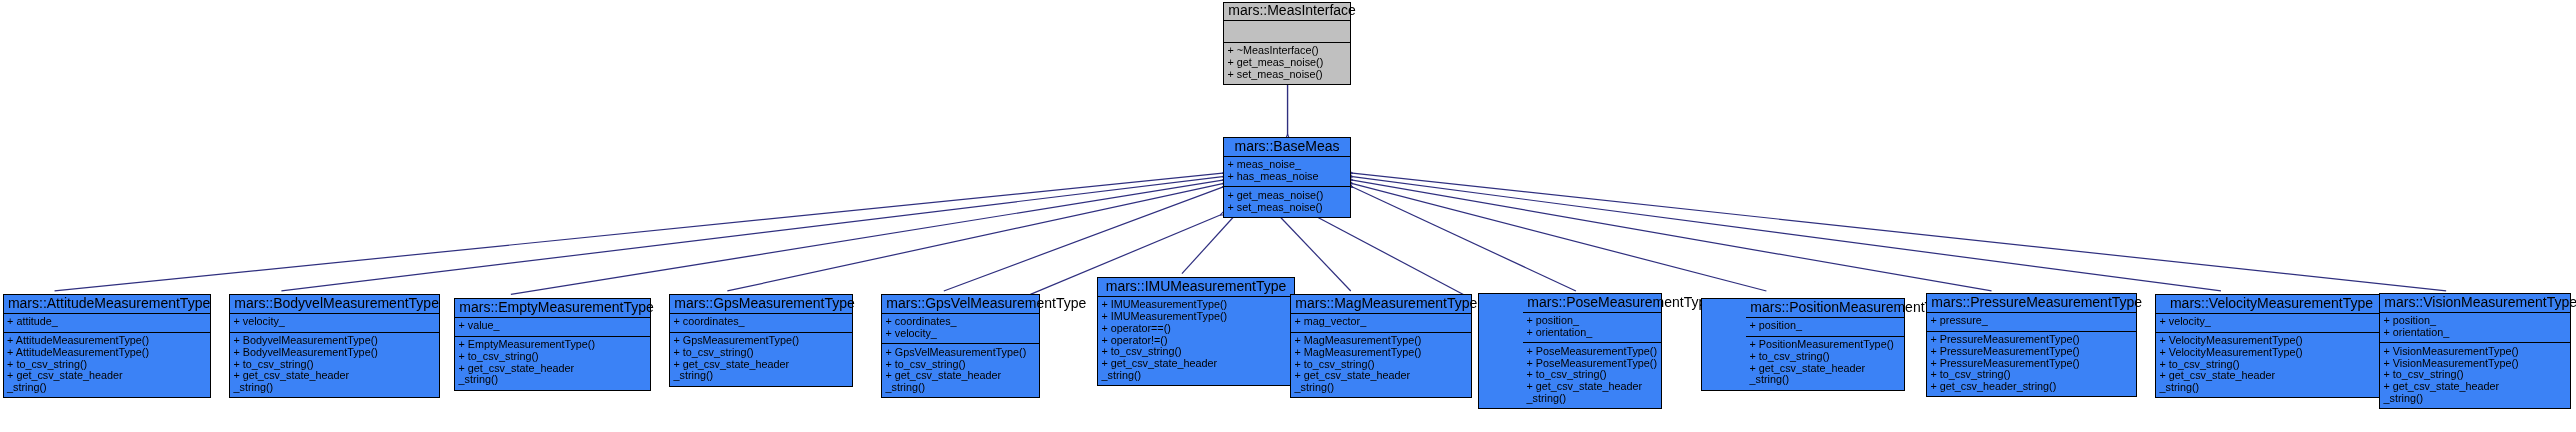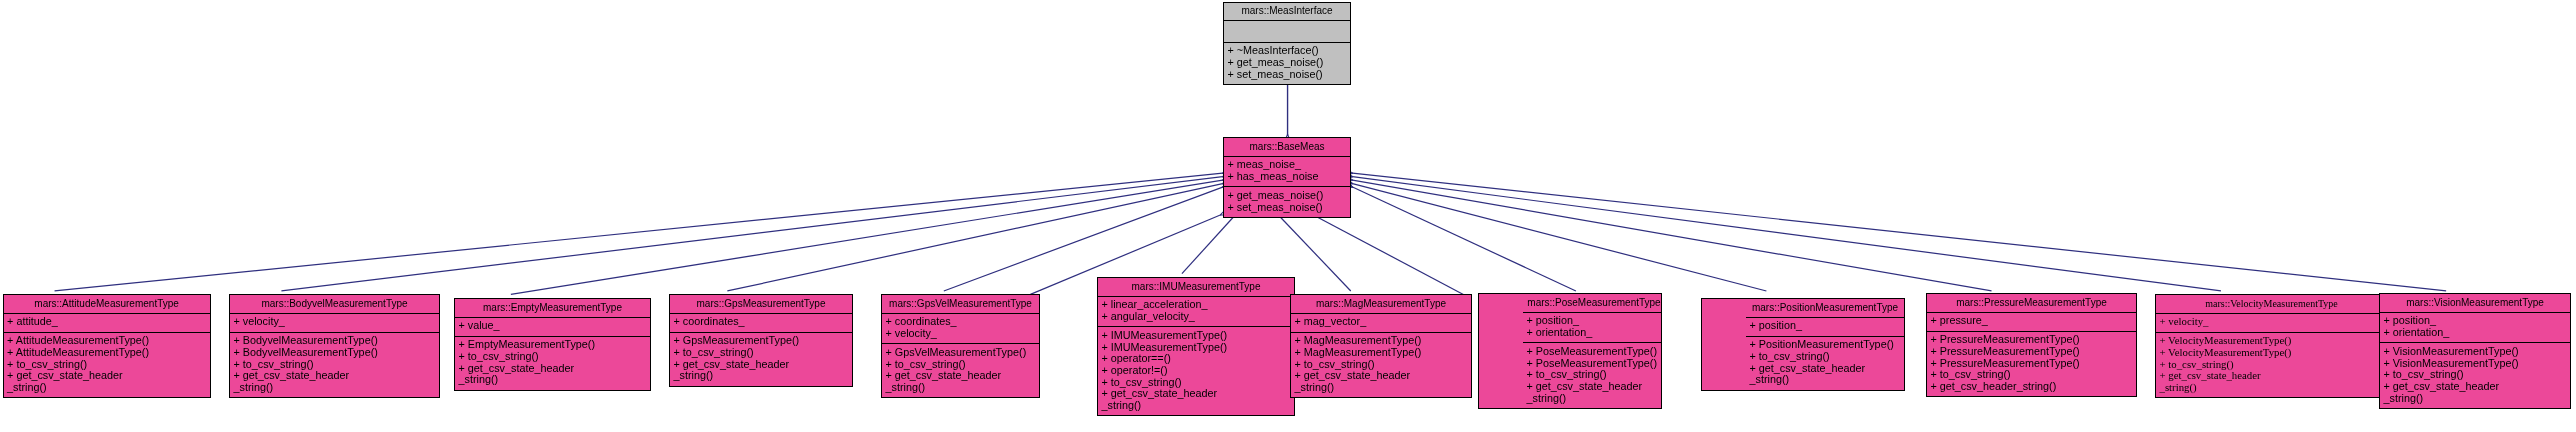--- a/index.html
+++ b/index.html
@@ -25,36 +25,36 @@
     left: 0;
     top: 0;
     width: 2576px;
     height: 433px;
     pointer-events: none;
   }
   .uml-class {
     position: absolute;
     box-sizing: border-box;
     border: 0.9px solid #000000;
-    background: #ec4899;
+    background: #3b82f6;
     font-size: 10.8px;
     line-height: 11.7px;
     color: #000000;
     z-index: 5;
   }
   .uml-class.interface {
     background: #c0c0c0;
     border: 0.9px solid #000000;
   }
   .uml-title {
     text-align: center;
     padding: 2.6px 4.3px 3.5px 4.3px;
     border-bottom: 0.9px solid #000000;
     white-space: nowrap;
-    font-size: 10px;
+    font-size: 14px;
   }
   .uml-attrs {
     border-bottom: 0.9px solid #000000;
     padding: 2.6px 3.5px 3.5px 3.5px;
     min-height: 9.5px;
   }
   .uml-ops {
     padding: 2.6px 3.5px 3.5px 3.5px;
   }
   .uml-row {
@@ -190,24 +190,20 @@
     <div class="uml-ops">
       <div class="uml-row">+ GpsVelMeasurementType()</div>
       <div class="uml-row">+ to_csv_string()</div>
       <div class="uml-row">+ get_csv_state_header</div>
       <div class="uml-row">_string()</div>
     </div>
   </div>
 
   <div class="uml-class" style="left:1097px; top:277px; width:198px;">
     <div class="uml-title">mars::IMUMeasurementType</div>
-    <div class="uml-attrs">
-      <div class="uml-row">+ linear_acceleration_</div>
-      <div class="uml-row">+ angular_velocity_</div>
-    </div>
     <div class="uml-ops">
       <div class="uml-row">+ IMUMeasurementType()</div>
       <div class="uml-row">+ IMUMeasurementType()</div>
       <div class="uml-row">+ operator==()</div>
       <div class="uml-row">+ operator!=()</div>
       <div class="uml-row">+ to_csv_string()</div>
       <div class="uml-row">+ get_csv_state_header</div>
       <div class="uml-row">_string()</div>
     </div>
   </div>
@@ -261,21 +257,21 @@
     </div>
     <div class="uml-ops">
       <div class="uml-row">+ PressureMeasurementType()</div>
       <div class="uml-row">+ PressureMeasurementType()</div>
       <div class="uml-row">+ PressureMeasurementType()</div>
       <div class="uml-row">+ to_csv_string()</div>
       <div class="uml-row">+ get_csv_header_string()</div>
     </div>
   </div>
 
-  <div class="uml-class" style="left:2155px; top:294px; width:233px;font-family:Liberation Serif, serif;">
+  <div class="uml-class" style="left:2155px; top:294px; width:233px;">
     <div class="uml-title">mars::VelocityMeasurementType</div>
     <div class="uml-attrs">
       <div class="uml-row">+ velocity_</div>
     </div>
     <div class="uml-ops">
       <div class="uml-row">+ VelocityMeasurementType()</div>
       <div class="uml-row">+ VelocityMeasurementType()</div>
       <div class="uml-row">+ to_csv_string()</div>
       <div class="uml-row">+ get_csv_state_header</div>
       <div class="uml-row">_string()</div>

